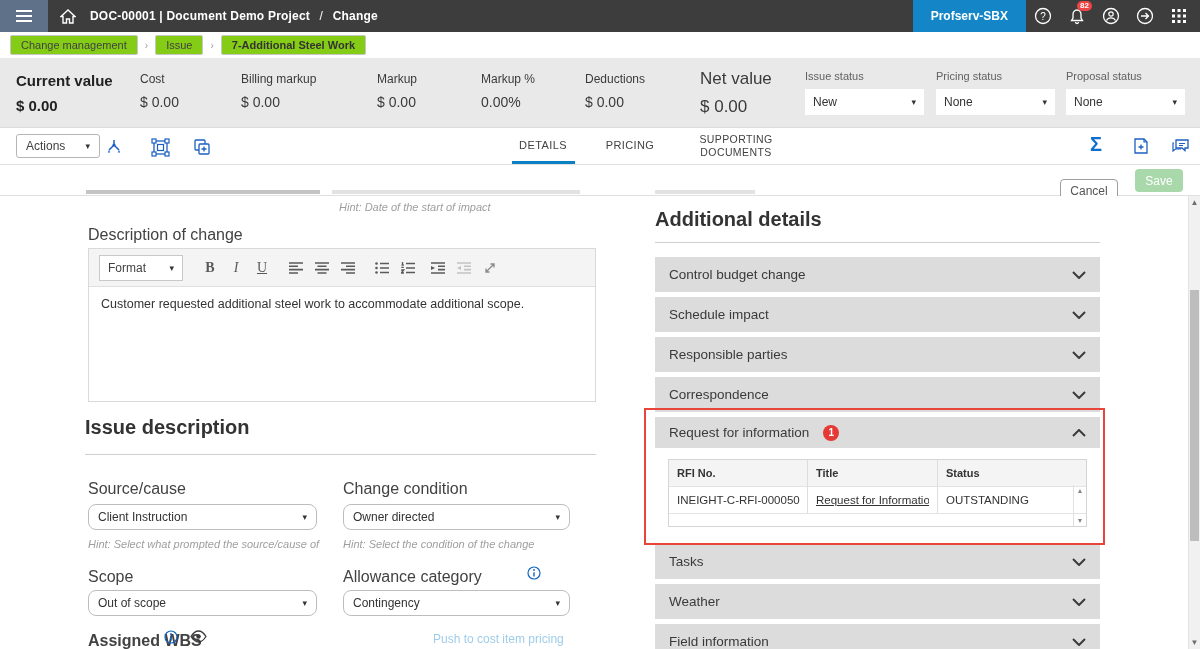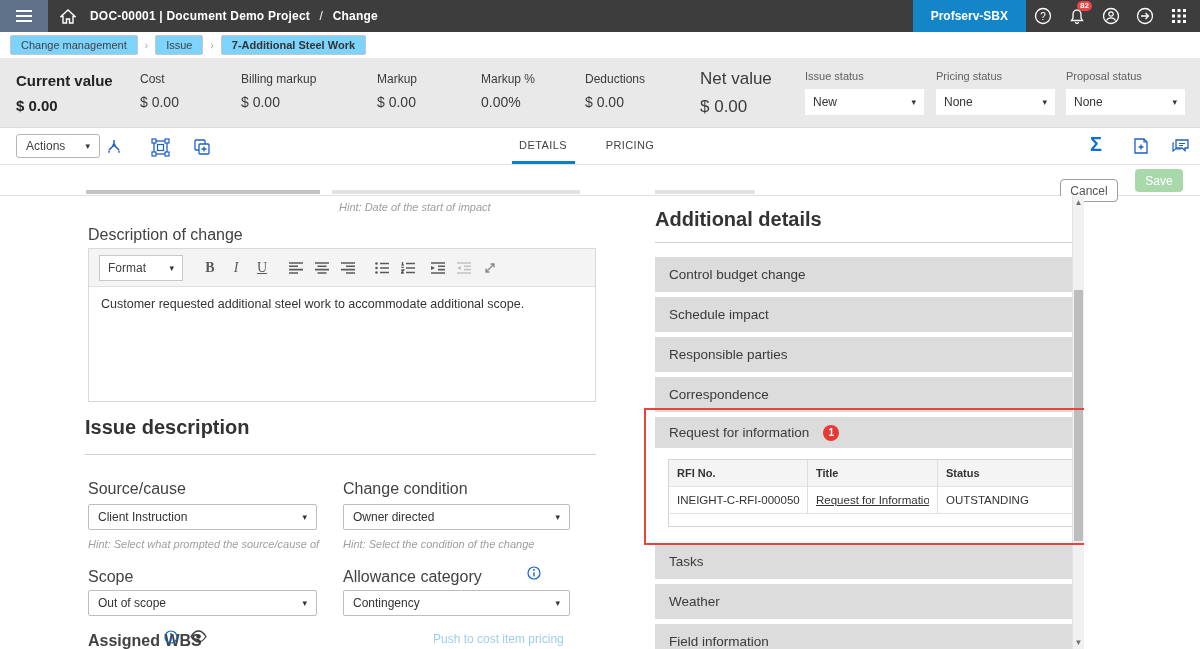--- a/index.html
+++ b/index.html
@@ -20,21 +20,21 @@
   .env-chip { height:44px; background:#1486c8; color:#fff; font-size:12px; font-weight:600;
     display:flex; align-items:center; padding:0 18px; cursor:pointer; }
   .top-icon { width:34px; height:32px; display:flex; align-items:center; justify-content:center;
     position:relative; cursor:pointer; }
   .badge-82 { position:absolute; top:1px; right:2px; background:#ef4444; color:#fff;
     font-size:8px; font-weight:700; border-radius:7px; padding:1px 3px; line-height:1; }
 
   
   .crumbrow { position:absolute; left:0; top:32px; width:1200px; height:26px; background:#fff;
     display:flex; align-items:center; padding-left:10px; }
-  .chip { border:1px solid #c6c6c6; border-radius:2px; background:#7dd3fc; font-size:11px;
+  .chip { border:1px solid #c6c6c6; border-radius:2px; background:#84cc16; font-size:11px;
     color:#424242; padding:3px 10px; cursor:pointer; white-space:nowrap; }
   .chip.bold { font-weight:700; color:#333; }
   .crumb-sep { color:#9e9e9e; font-size:10px; margin:0 7px; }
 
   
   .summary { position:absolute; left:0; top:58px; width:1200px; height:70px; background:#e9e9e9;
     border-bottom:1px solid #dcdcdc; }
   .metric { position:absolute; top:14px; }
   .metric .m-label { font-size:12px; color:#3a3a3a; }
   .metric .m-value { font-size:14px; color:#3a3a3a; margin-top:8px; }
@@ -66,21 +66,21 @@
     border-bottom:1px solid #e0e0e0; }
   .cancel-btn { position:absolute; left:1060px; top:4px; width:58px; height:23px;
     border:1px solid #9e9e9e; border-radius:4px; background:#fff; font-size:12px; color:#555;
     display:flex; align-items:center; justify-content:center; cursor:pointer;margin-top:10px; }
   .save-btn { position:absolute; left:1135px; top:4px; width:48px; height:23px; border:none;
     border-radius:4px; background:#a9d8aa; font-size:12px; color:#fff;
     display:flex; align-items:center; justify-content:center; cursor:pointer; }
   .clip-strip { position:absolute; bottom:1px; height:4px; }
 
   
-  .content { position:absolute; left:0; top:196px; width:1084px; height:453px; background:#fff;
+  .content { position:absolute; left:0; top:196px; width:1200px; height:453px; background:#fff;
     overflow:hidden; }
   .hint { font-style:italic; font-size:11px; color:#9e9e9e; }
   .hint-top { position:absolute; left:339px; top:5px; }
   .f-label { position:absolute; font-size:16px; color:#424242; }
 
   
   .editor { position:absolute; left:88px; top:52px; width:508px; height:154px;
     border:1px solid #d9d9d9; background:#fff; }
   .ed-toolbar { height:38px; background:#f4f4f4; border-bottom:1px solid #e0e0e0;
     display:flex; align-items:center; padding:0 10px; }
@@ -90,21 +90,21 @@
   .ed-btn { width:26px; height:26px; display:flex; align-items:center; justify-content:center;
     color:#5a5a5a; cursor:pointer; }
   .ed-btn.b { font-weight:700; font-family:"Liberation Serif", serif; font-size:14px; }
   .ed-btn.i { font-style:italic; font-family:"Liberation Serif", serif; font-size:14px; }
   .ed-btn.u { text-decoration:underline; font-family:"Liberation Serif", serif; font-size:14px; }
   .ed-body { padding:10px 12px; font-size:12.5px; color:#333; }
 
   .section-title { position:absolute; font-size:20px; font-weight:700; color:#333; }
   .rule { position:absolute; height:1px; background:#cfcfcf; }
 
-  .select { position:absolute; height:26px; border:1px solid #bdbdbd; border-radius:2px;
+  .select { position:absolute; height:26px; border:1px solid #bdbdbd; border-radius:8px;
     background:#fff; font-size:12px; color:#333; display:flex; align-items:center;
     padding:0 9px; cursor:pointer; }
   .link-disabled { position:absolute; font-size:12px; color:#9fcdea; cursor:pointer; }
 
   
   .acc-bar { position:absolute; left:655px; width:445px; height:35px; background:#dcdcdc;
     display:flex; align-items:center; padding:0 14px; cursor:pointer; }
   .acc-bar .a-label { font-size:13.5px; color:#3a3a3a; }
   .acc-chevron { margin-left:auto; display:flex; }
   .num-badge { width:16px; height:16px; border-radius:50%; background:#e53935; color:#fff;
@@ -295,20 +295,21 @@
     <div class="tb-icon" style="left:192px">
       <svg width="18" height="18" viewBox="0 0 18 18">
         <rect x="2" y="2" width="10" height="10" rx="1" fill="none" stroke="#1c5fc2" stroke-width="1.3"></rect>
         <rect x="6" y="6" width="10" height="10" rx="1" fill="#fff" stroke="#1c5fc2" stroke-width="1.3"></rect>
         <path d="M11 8.5 V13.5 M8.5 11 H13.5" stroke="#1c5fc2" stroke-width="1.3"></path>
       </svg>
     </div>
 
     <div class="tab" style="left:505px; width:76px;">DETAILS</div>
     <div class="tab" style="left:600px; width:60px;">PRICING</div>
+    <div class="tab" style="left:686px; width:100px; white-space:normal; font-size:10.5px;">SUPPORTING DOCUMENTS</div>
     <div class="tab-underline"></div>
 
     <div class="sigma"><span>Σ</span></div>
     <div class="tb-icon" style="left:1131px; top:8px;">
       <svg width="18" height="18" viewBox="0 0 18 18">
         <path d="M3 2 H12 L15 5 V16 H3 Z" fill="none" stroke="#1c5fc2" stroke-width="1.3"></path>
         <path d="M12 2 V5 H15" fill="none" stroke="#1c5fc2" stroke-width="1.2"></path>
         <path d="M9 7.5 V12.5 M6.5 10 H11.5" stroke="#1c5fc2" stroke-width="1.3"></path>
       </svg>
     </div>

